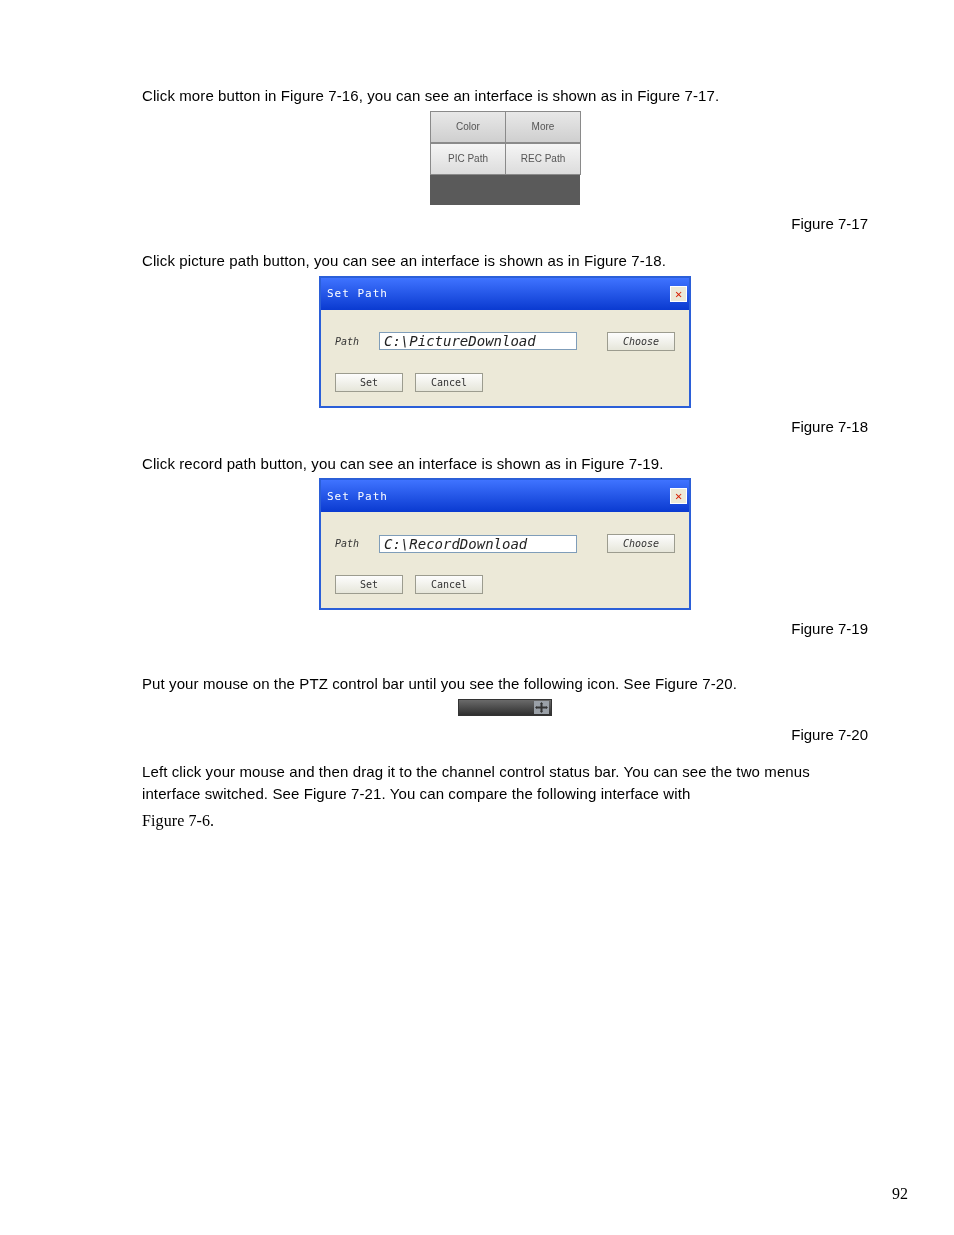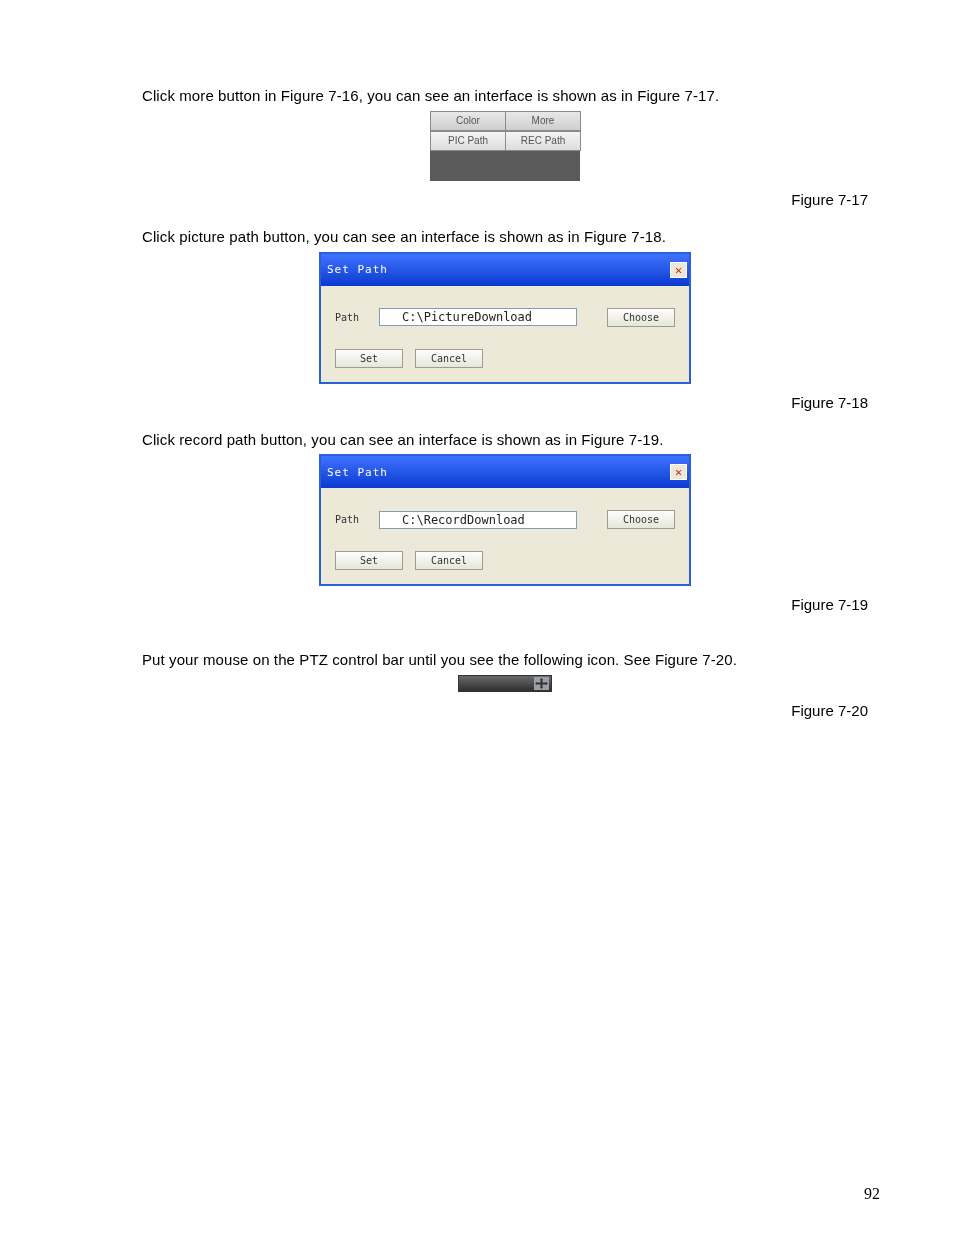--- a/index.html
+++ b/index.html
@@ -32,21 +32,21 @@
   }
 
   
   .fig17 {
     width: 150px;
     background: #5a5a5a;
     padding: 0 0 30px 0;
   }
   .fig17 .row {
     display: flex;
-    height: 20px;
+    height: 32px;
   }
   .fig17 .cell {
     flex: 1;
     background: linear-gradient(to bottom, #f5f5f5, #dcdcdc);
     border: 1px solid #8a8a8a;
     font-size: 10px;
     color: #555;
     display: flex;
     align-items: center;
     justify-content: center;
@@ -89,33 +89,34 @@
     font-size: 12px;
     line-height: 12px;
   }
   .dialog .body {
     padding: 22px 14px 14px 14px;
   }
   .dialog .row-path {
     display: flex;
     align-items: center;
     gap: 10px;
+    font-style: italic;
   }
   .dialog .lbl {
     font-size: 10px;
     color: #333;
     width: 34px;
   }
   .dialog .pathbox {
     flex: 1;
     height: 16px;
     background: #fff;
     border: 1px solid #7f9db9;
-    font-size: 12px;
-    padding: 0 22px;
+    font-size: 14px;
+    padding: 0 4px;
     display: flex;
     align-items: center;
     color: #222;
   }
   .dialog .btn {
     height: 17px;
     min-width: 50px;
     background: linear-gradient(to bottom, #fdfdfd, #e6e6da);
     border: 1px solid #9c9c8f;
     font-size: 10px;
@@ -157,21 +158,21 @@
   }
   .fig20 .moveicon svg { display: block; }
 
   .serif {
     font-family: "Times New Roman", serif;
     font-size: 16px;
   }
 
   .pageno {
     position: absolute;
-    right: 74px;
+    right: 46px;
     bottom: 32px;
     font-family: "Times New Roman", serif;
     font-size: 16px;
   }
   .spacer { height: 18px; }
 </style>
 </head>
 <body>
 
 <div class="page">
@@ -248,16 +249,18 @@
         <svg width="13" height="11" viewBox="0 0 13 11">
           <path d="M6.5 0 L8 2 L5 2 Z M6.5 11 L8 9 L5 9 Z M0 5.5 L2 4 L2 7 Z M13 5.5 L11 4 L11 7 Z" fill="#333"></path>
           <rect x="5.5" y="1.5" width="2" height="8" fill="#333"></rect>
           <rect x="1.5" y="4.5" width="10" height="2" fill="#333"></rect>
         </svg>
       </div>
     </div>
   </div>
   <p class="caption">Figure 7-20</p>
 
+  <p class="para">Left click your mouse and then drag it to the channel control status bar. You can see the two menus interface switched. See Figure 7-21. You can compare the following interface with</p>
+  <p class="para serif" style="margin-top:0">Figure 7-6.</p>
 
 </div>
 
 <div class="pageno">92</div>
 
 </body></html>

